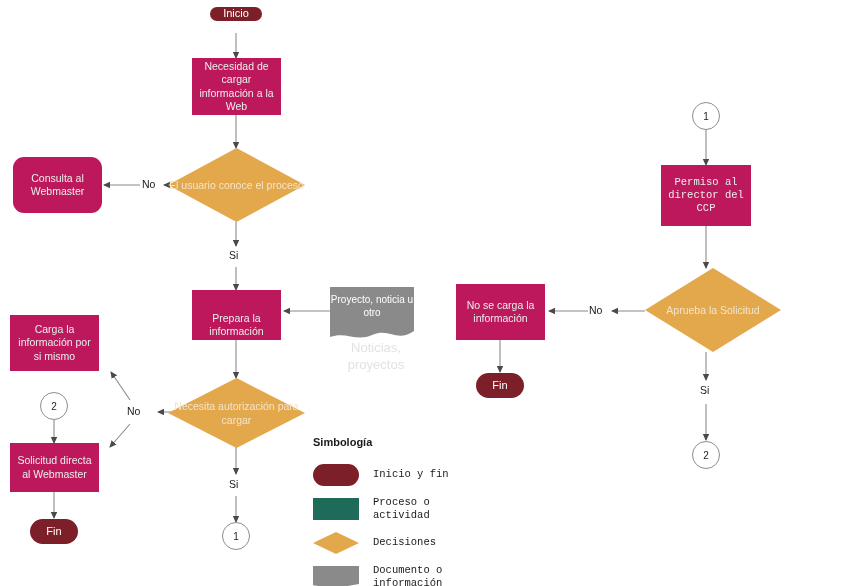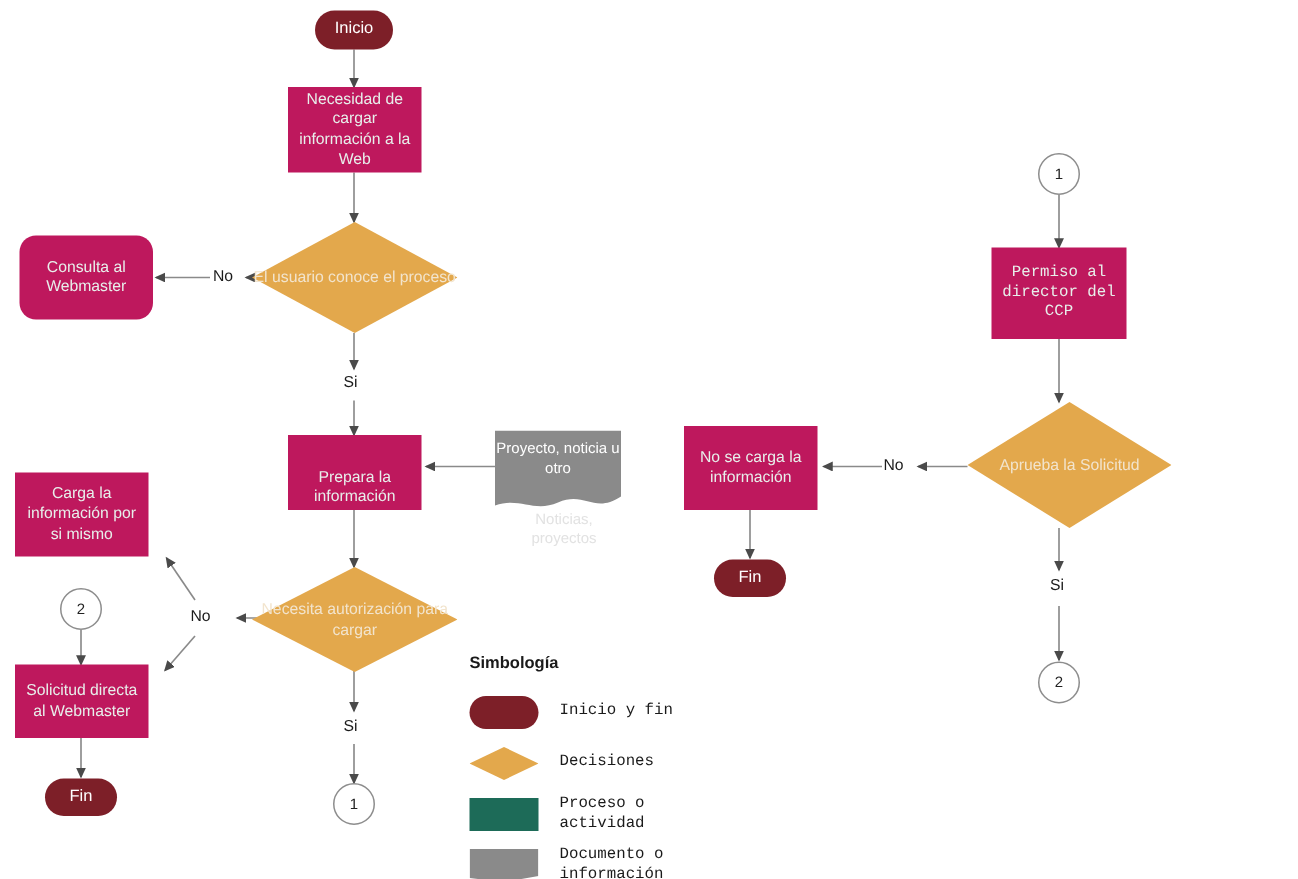--- a/index.html
+++ b/index.html
@@ -96,21 +96,21 @@
   
   .edge-label {
     position: absolute;
     font-size: 10.5px;
     color: #1a1a1a;
     white-space: nowrap;
   }
   
   .ghost-text {
     position: absolute;
-    font-size: 10px;
+    font-size: 13px;
     color: #e2e2e2;
     line-height: 1.3;
     text-align: center;
     white-space: pre-line;
   }
   
   #edges {
     position: absolute;
     left: 0;
     top: 0;
@@ -214,21 +214,21 @@
       <line x1="645" y1="311" x2="612" y2="311"></line>
       <line x1="588" y1="311" x2="549" y2="311"></line>
 
       <line x1="500" y1="340" x2="500" y2="372"></line>
 
       <line x1="706" y1="352" x2="706" y2="380"></line>
       <line x1="706" y1="404" x2="706" y2="440"></line>
     </g>
   </svg>
 
-  <div class="node terminator" style="left:210px; top:7px; width:52px; height:26px;">
+  <div class="node terminator" style="left:210px; top:7px; width:52px; height:14px;">
     <span>Inicio</span>
   </div>
 
   <div class="node process" style="left:192px; top:58px; width:89px; height:57px;">
     <span>Necesidad de cargar información a la Web</span>
   </div>
 
   <div class="decision-wrap" style="left:168px; top:148px; width:137px; height:74px;">
     <div class="decision-shape"></div>
     <div class="decision-label">El usuario conoce el proceso</div>
@@ -308,28 +308,28 @@
 
   <div id="legend">
     <div id="legend-title">Simbología</div>
 
     <div class="legend-row">
       <div class="legend-swatch sw-terminator"></div>
       <div class="legend-text">Inicio y fin</div>
     </div>
 
     <div class="legend-row">
-      <div class="legend-swatch sw-decision"></div>
-      <div class="legend-text">Decisiones</div>
-    </div>
-
-    <div class="legend-row">
       <div class="legend-swatch sw-process"></div>
       <div class="legend-text">Proceso o
 actividad</div>
+    </div>
+
+    <div class="legend-row">
+      <div class="legend-swatch sw-decision"></div>
+      <div class="legend-text">Decisiones</div>
     </div>
 
     <div class="legend-row">
       <div class="legend-swatch sw-document"></div>
       <div class="legend-text">Documento o
 información</div>
     </div>
   </div>
 
 </div>

